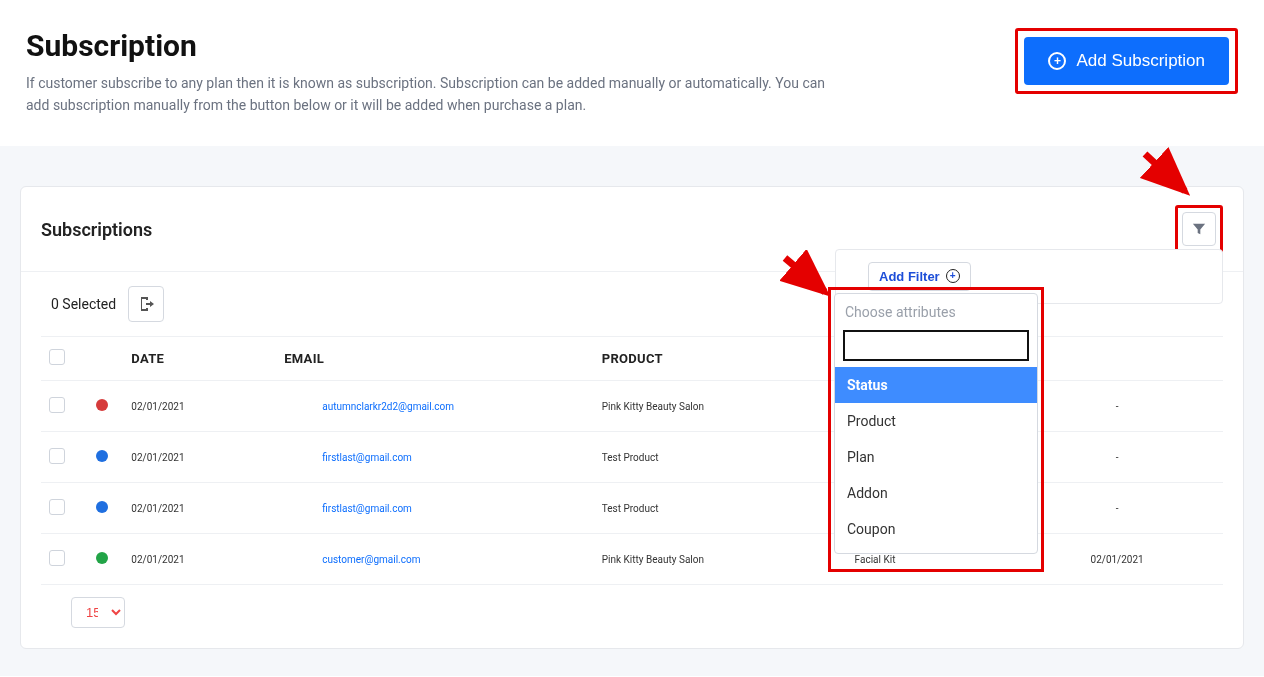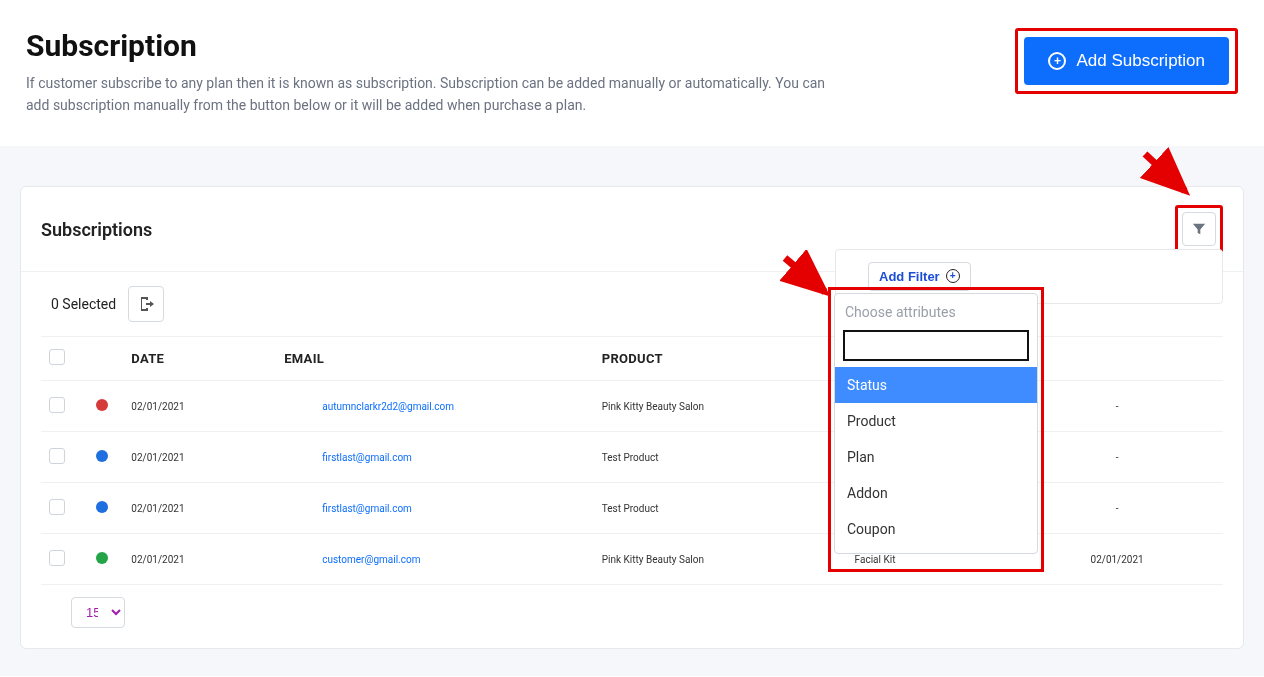--- a/index.html
+++ b/index.html
@@ -139,21 +139,21 @@
   .dot-green { background: #22a447; }
   .email-link { color: #0d6efd; cursor: pointer; margin-left: 38px; }
   .dash-cell { text-align: center; color: #333; }
 
   .page-size {
     margin: 12px 0 0 30px;
     border: 1px solid #d5d9e0;
     border-radius: 4px;
     padding: 6px 10px;
     font-size: 13px;
-    color: #a21caf;
+    color: #ef4444;
     background: #fff;
     width: 54px;
   }
 
   
   .filter-panel {
     position: absolute;
     top: 62px; right: 20px;
     width: 388px;
     background: #fff;
@@ -214,21 +214,21 @@
     padding: 6px 6px;
     font-size: 13px;
     background: #fff;
   }
   .attr-item {
     padding: 10px 12px;
     font-size: 14px;
     cursor: pointer;
     color: #333;
   }
-  .attr-item.selected { background: #3e8cff; color: #fff; }
+  .attr-item.selected { background: #3e8cff; color: #fff; font-weight: bold; }
 
   
   .arrow {
     position: absolute;
     pointer-events: none;
     z-index: 20;
   }
 
   .col-cb { width: 40px; }
   .col-dot { width: 30px; }

